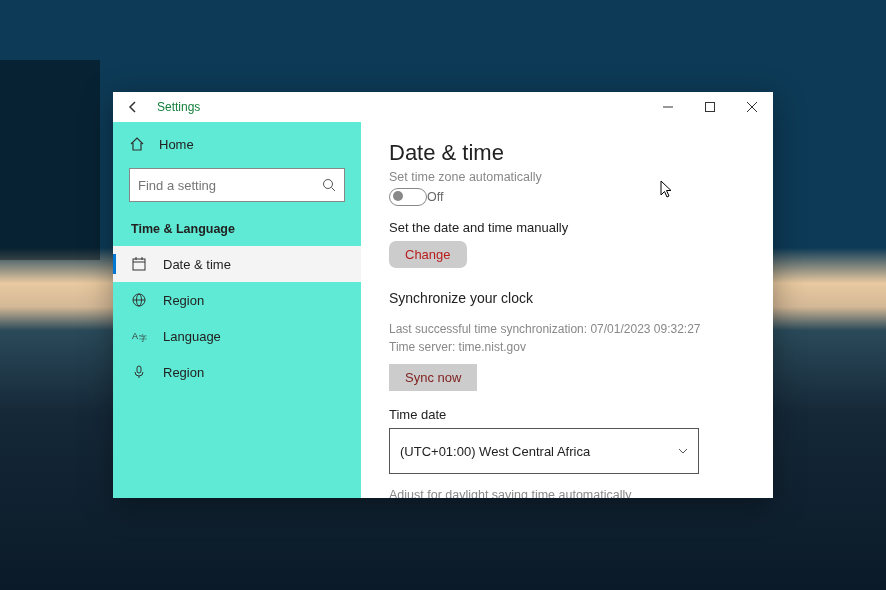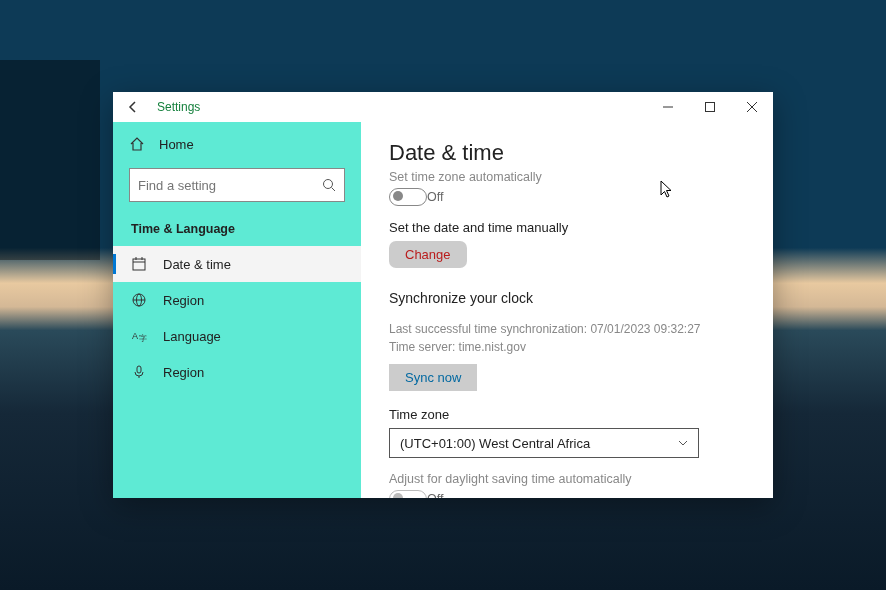--- a/index.html
+++ b/index.html
@@ -182,39 +182,39 @@
     }
     .toggle.disabled { border-color: #bbb; }
     .toggle.disabled::after { background: #bbb; }
     .toggle-label { font-size: 12.5px; color: #666; }
     .btn {
       display: inline-block;
       background: #ccc;
       border: none;
       padding: 6px 16px;
       font-size: 13px;
-      color: #0369a1;
+      color: #7f1d1d;
       cursor: pointer;
       margin-bottom: 16px;
     }
     .btn.disabled { color: #b91c1c; cursor: default; border-radius: 7px; }
     .sec-title {
       font-size: 14px;
       font-weight: 400;
       margin-bottom: 14px;
       margin-top: 6px;
     }
     .info-text {
       font-size: 12px;
       color: #888;
       line-height: 1.5;
     }
     .select-box {
       width: 310px;
-      height: 30px;
+      height: 46px;
       border: 1.5px solid #555;
       display: flex;
       align-items: center;
       padding: 0 10px;
       margin-bottom: 14px;
       cursor: pointer;
     }
     .select-box .value { flex: 1; font-size: 13px; }
     .cursor {
       position: absolute;
@@ -336,21 +336,21 @@
       </div>
 
       <div class="label-dark">Set the date and time manually</div>
       <button class="btn disabled">Change</button>
 
       <div class="sec-title">Synchronize your clock</div>
       <div class="info-text">Last successful time synchronization: 07/01/2023 09:32:27</div>
       <div class="info-text" style="margin-bottom:8px;">Time server: time.nist.gov</div>
       <button class="btn">Sync now</button>
 
-      <div class="label-dark">Time zone</div>
+      <div class="label-dark">Time date</div>
       <div class="select-box">
         <span class="value">(UTC+01:00) West Central Africa</span>
         <span>
           <svg width="10" height="10" viewBox="0 0 10 10">
               <path d="M1 3 L5 7 L9 3" stroke="#555" fill="none"></path>
             </svg>
         </span>
       </div>
 
       <div class="label-gray">Adjust for daylight saving time automatically</div>

